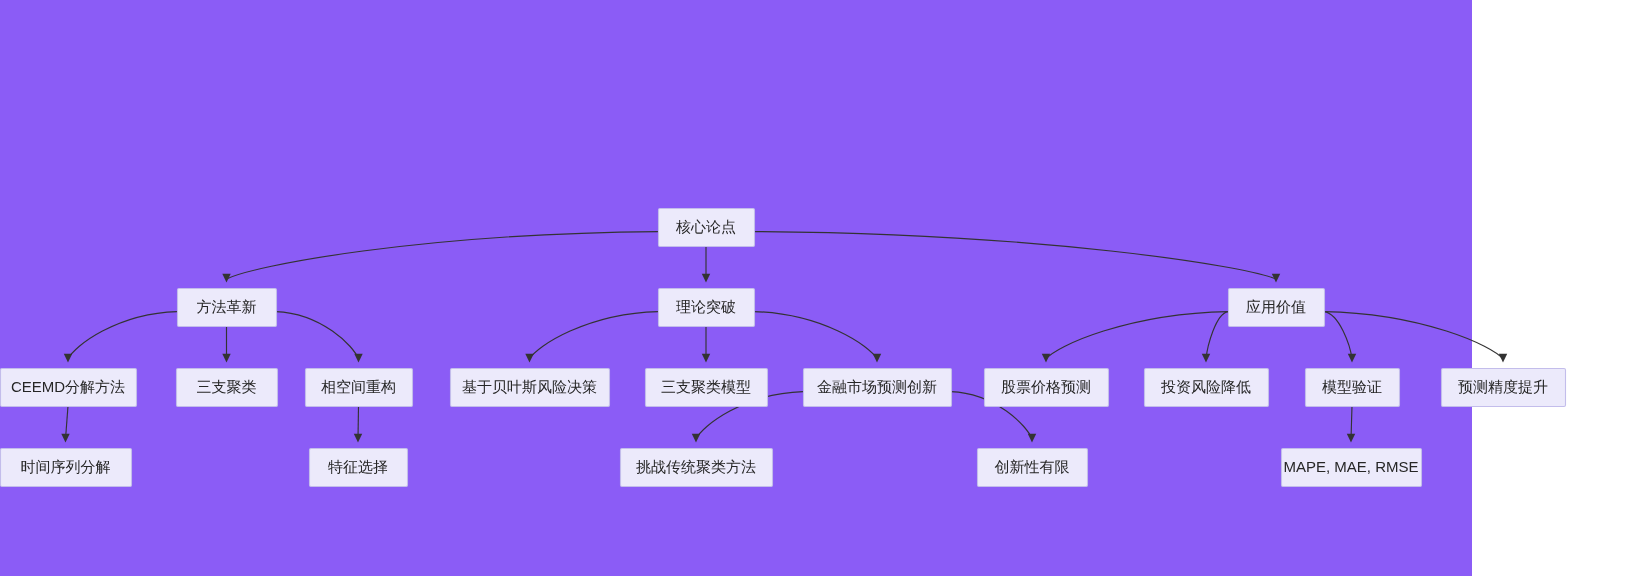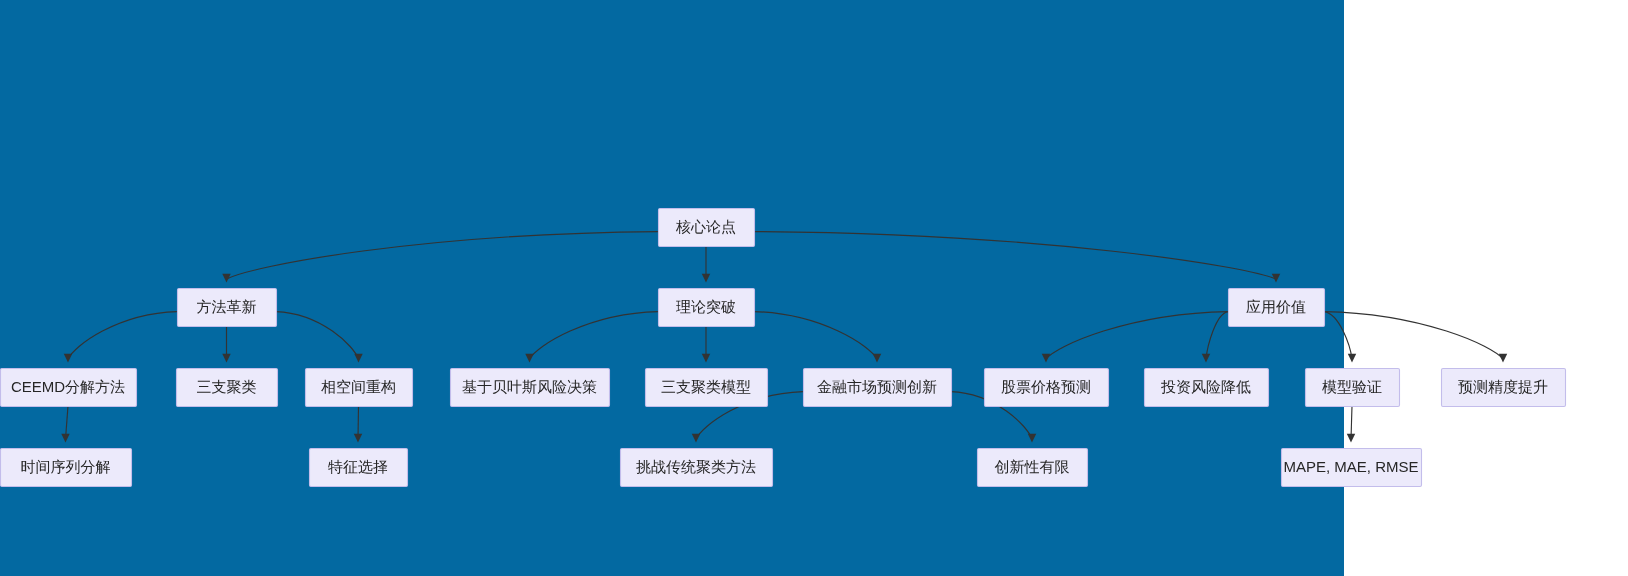--- a/index.html
+++ b/index.html
@@ -8,23 +8,23 @@
     background: #ffffff;
   }
   body {
     width: 1628px;
     height: 576px;
     font-family: "Liberation Sans", "DejaVu Sans", sans-serif;
     overflow: hidden;
   }
   #diagram-root {
     position: relative;
-    width: 1344px;
+    width: 1472px;
     height: 576px;
-    background: #0369a1;
+    background: #8b5cf6;
   }
   #flow-svg {
     position: absolute;
     left: 0;
     top: 0;
     width: 1628px;
     height: 576px;
   }
   .node-rect {
     fill: #ECEAFB;

